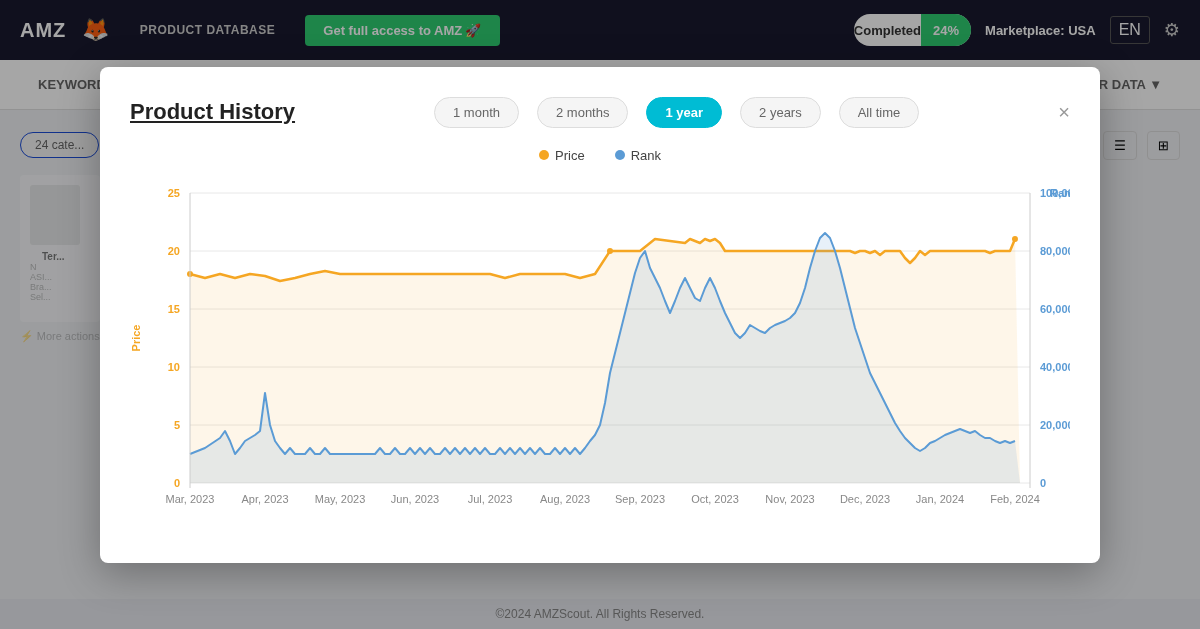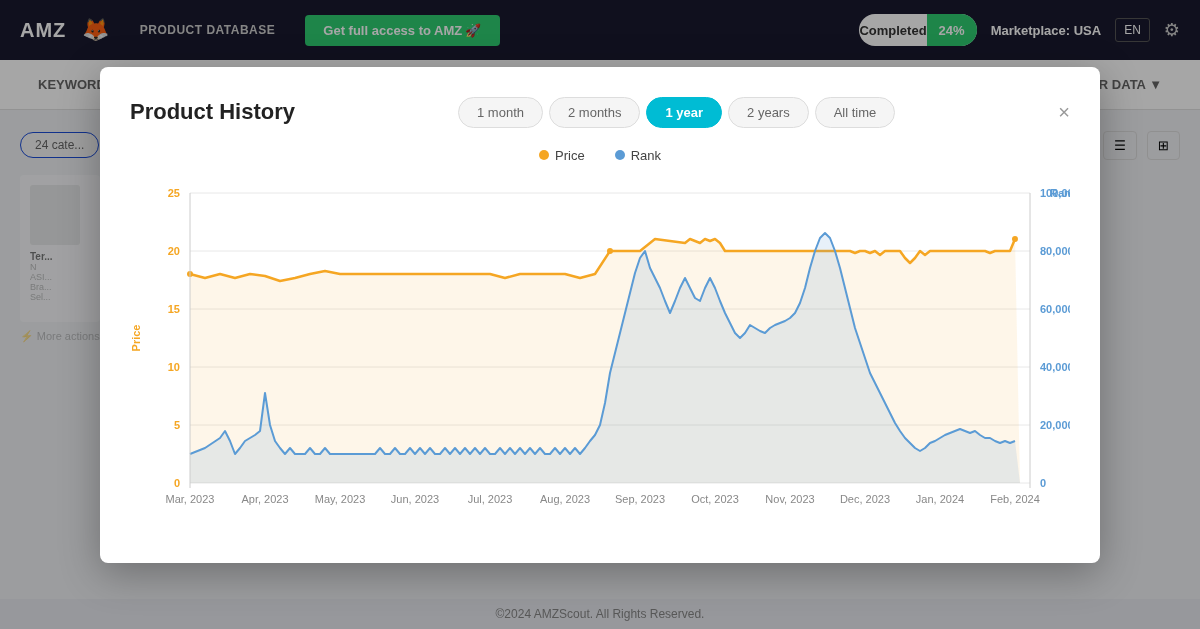--- a/index.html
+++ b/index.html
@@ -24,21 +24,21 @@
     }
     .nav-right { margin-left: auto; display: flex; align-items: center; gap: 14px; }
     .completed-badge {
       background: white; border-radius: 20px; display: flex; align-items: center;
       overflow: hidden; height: 32px;
     }
     .completed-label { padding: 0 0; color: #333; font-size: 13px; font-weight: 600; }
     .completed-pct { background: #2ecc71; color: white; padding: 0 12px; font-weight: 700; font-size: 13px; height: 100%; display: flex; align-items: center; }
     .marketplace { color: #ccc; font-size: 13px; }
     .marketplace span { color: white; font-weight: 700; }
-    .flag-btn { background: none; border: 1px solid #555; border-radius: 3px; color: white; padding: 4px 8px; font-size: 12px; cursor: pointer; }
+    .flag-btn { background: none; border: 1px solid #555; border-radius: 3px; color: white; padding: 4px 8px; font-size: 16px; cursor: pointer; }
     .gear-btn { background: none; border: none; color: #ccc; font-size: 18px; cursor: pointer; }
 
     
     .sub-nav {
       position: absolute; top: 60px; left: 0; right: 0; height: 50px;
       background: white; display: flex; align-items: flex-end; padding: 0 20px;
       border-bottom: 1px solid #e0e0e0; z-index: 1;
     }
     .sub-nav-item { padding: 14px 18px; font-size: 13px; font-weight: 600; color: #666; cursor: pointer; border-bottom: 3px solid transparent; }
     .sub-nav-item.active { color: #333; border-bottom: 3px solid #f5a623; }
@@ -63,22 +63,22 @@
       position: absolute; top: 0; left: 0; right: 0; bottom: 0;
       background: rgba(0,0,0,0.35); z-index: 10; display: flex; align-items: center; justify-content: center;
     }
 
     
     .modal {
       background: white; border-radius: 8px; width: 1000px; max-width: 95%;
       padding: 30px 30px 30px 30px; position: relative; box-shadow: 0 10px 40px rgba(0,0,0,0.3);
     }
     .modal-header { display: flex; align-items: center; justify-content: space-between; margin-bottom: 20px; }
-    .modal-title { font-size: 22px; font-weight: 800; color: #222; }
-    .time-tabs { display: flex; gap: 6px; }
+    .modal-title { font-size: 22px; font-weight: 800; color: #222; text-decoration: underline; }
+    .time-tabs { display: flex; gap: 18px; }
     .time-tab {
       padding: 7px 18px; border-radius: 20px; border: 1px solid #ddd;
       font-size: 13px; cursor: pointer; background: #f5f5f5; color: #666;
     }
     .time-tab.active { background: #00bcd4; color: white; border-color: #00bcd4; font-weight: 700; }
     .close-btn { background: none; border: none; font-size: 20px; color: #999; cursor: pointer; }
 
     
     .chart-legend { display: flex; gap: 30px; justify-content: center; margin-bottom: 10px; }
     .legend-item { display: flex; align-items: center; gap: 6px; font-size: 13px; color: #444; }
@@ -137,21 +137,21 @@
         <span class="searches-left">searches left</span>
         <button class="orange-btn">PRODUCTS</button>
         <button style="background:none;border:1px solid #ddd;padding:6px 10px;border-radius:4px;cursor:pointer;">☰</button>
         <button style="background:none;border:1px solid #ddd;padding:6px 10px;border-radius:4px;cursor:pointer;">⊞</button>
       </div>
     </div>
 
     <div style="display:flex; gap:10px; opacity:0.5;">
       <div style="background:white;border-radius:4px;padding:10px;width:80px;font-size:11px;">
         <div style="width:50px;height:60px;background:#e0e0e0;margin-bottom:6px;border-radius:3px;"></div>
-        <div style="font-weight:700;font-size:10px;">Ter...</div>
+        <div style="font-weight:700;font-size:10px;margin-left:12px;">Ter...</div>
         <div style="font-size:9px;color:#888;">N</div>
         <div style="font-size:9px;color:#888;">ASI...</div>
         <div style="font-size:9px;color:#888;">Bra...</div>
         <div style="font-size:9px;color:#888;">Sel...</div>
       </div>
       <div style="background:white;border-radius:4px;padding:10px;width:80px;font-size:11px;">
         <div style="width:50px;height:60px;background:#d0d0d0;margin-bottom:6px;border-radius:3px;"></div>
         <div style="font-weight:700;font-size:10px;">Pur...</div>
         <div style="font-size:9px;color:#888;">N</div>
         <div style="font-size:9px;color:#888;">ASI...</div>

